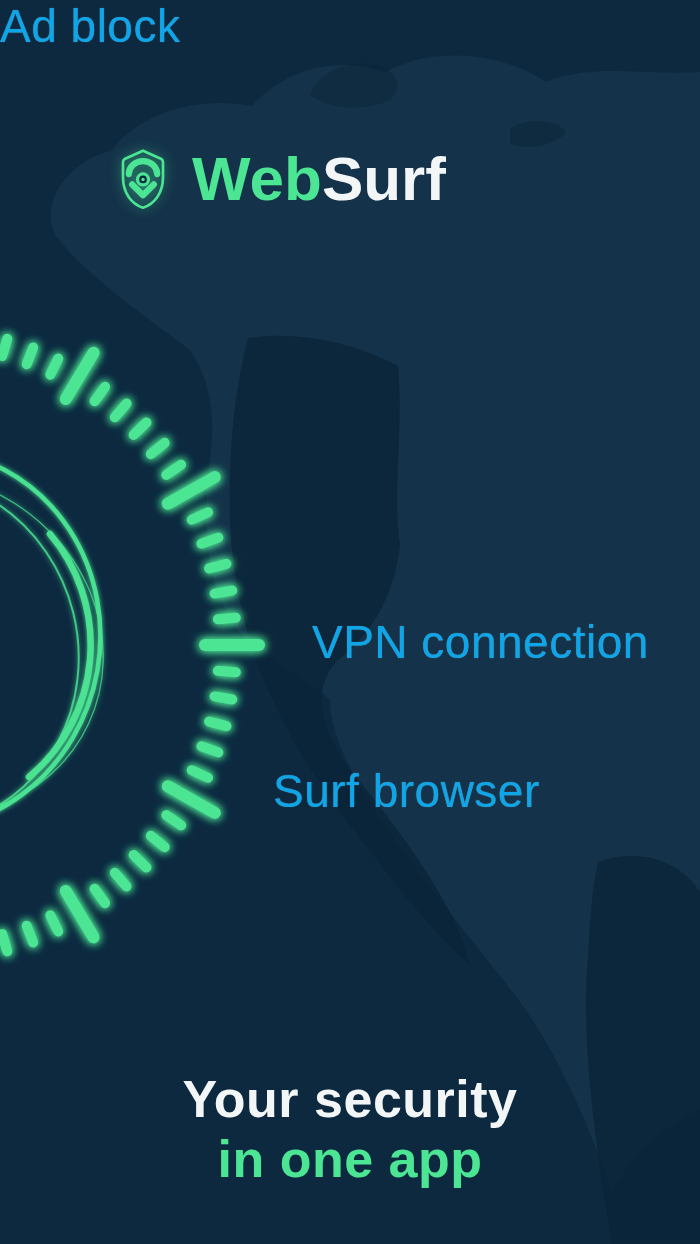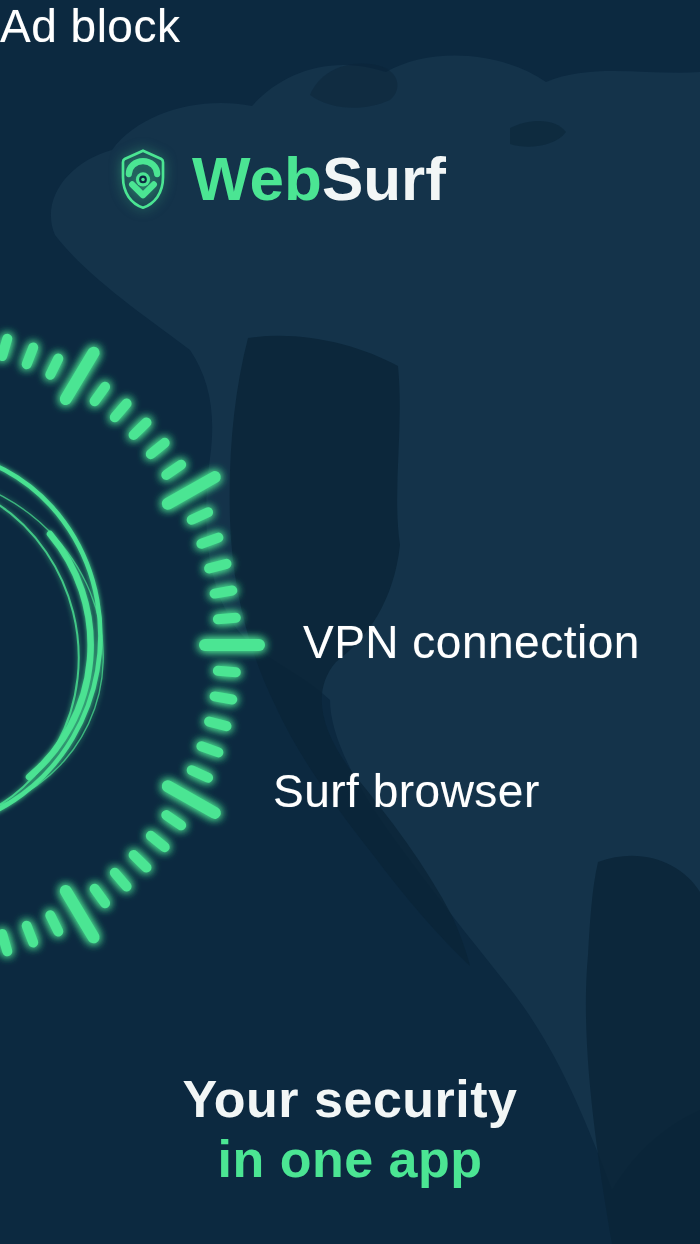--- a/index.html
+++ b/index.html
@@ -32,27 +32,27 @@
   .logo-text{
     font-size:62px;font-weight:700;letter-spacing:0px;line-height:1;
     white-space:nowrap;
   }
   .logo-text .brand-a{color:var(--accent);}
   .logo-text .brand-b{color:var(--text);}
 
   
   .feature{
     position:absolute;
-    color:#ffffff;
+    color:#0ea5e9;
     font-size:46px;font-weight:400;letter-spacing:.5px;
     line-height:1.15;white-space:nowrap;
     text-shadow:0 0 1px rgba(233,241,243,.4);
   }
   .feature:nth-of-type(1){left:277px;top:466px;}
-  .feature:nth-of-type(2){left:303px;top:616px;}
+  .feature:nth-of-type(2){left:312px;top:616px;}
   .feature:nth-of-type(3){left:273px;top:765px;}
 
   
   .tagline{
     position:absolute;top:1069px;left:0;width:700px;
     text-align:center;font-weight:700;
     font-size:52px;line-height:60px;letter-spacing:.5px;
   }
   .tagline .t1{color:var(--text);}
   .tagline .t2{color:var(--accent);}

